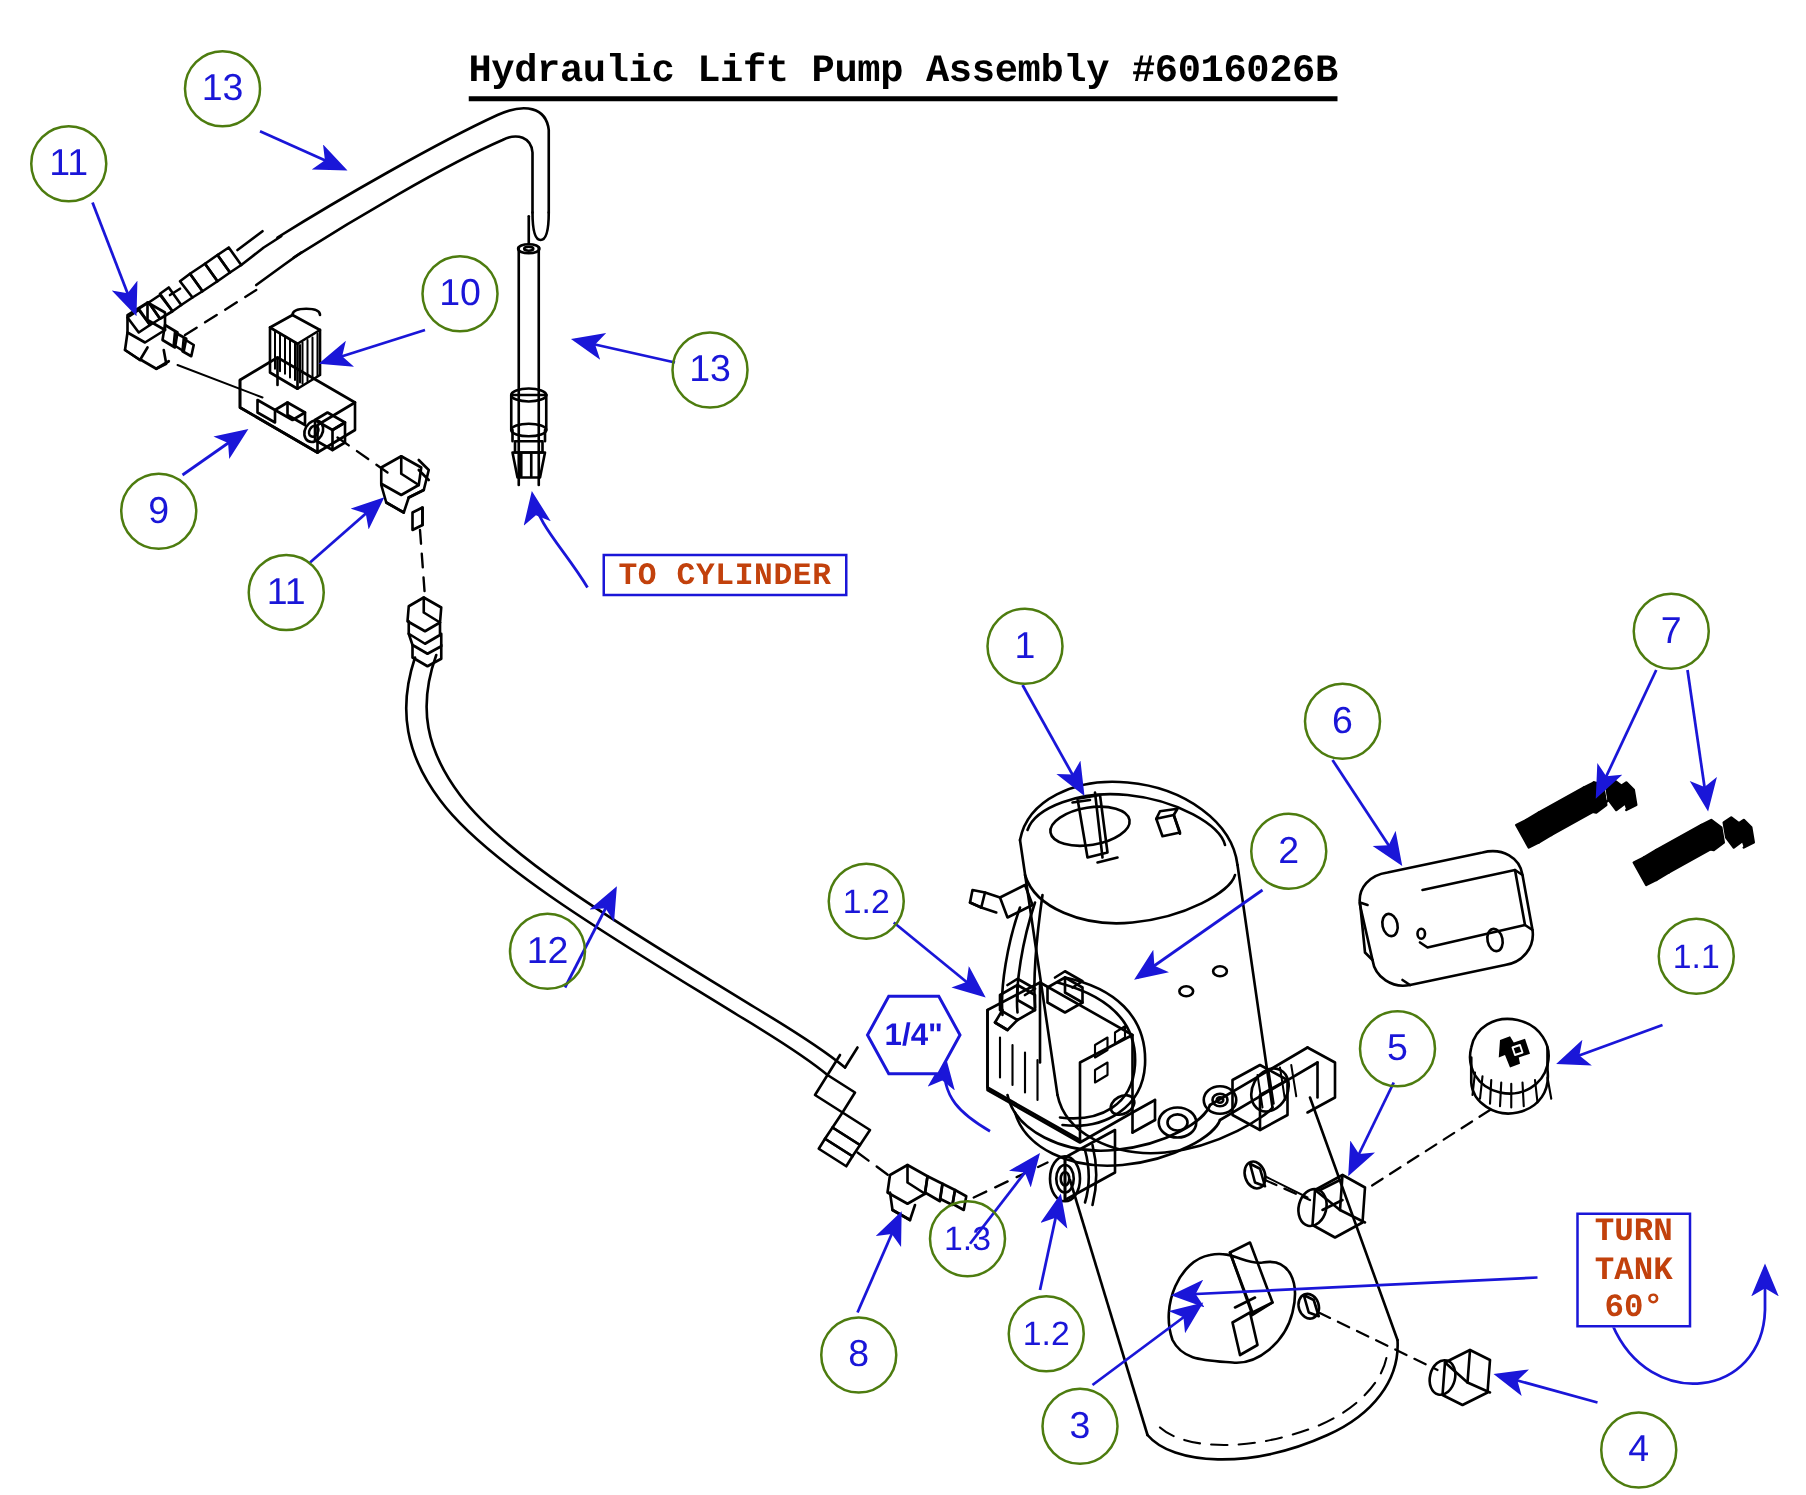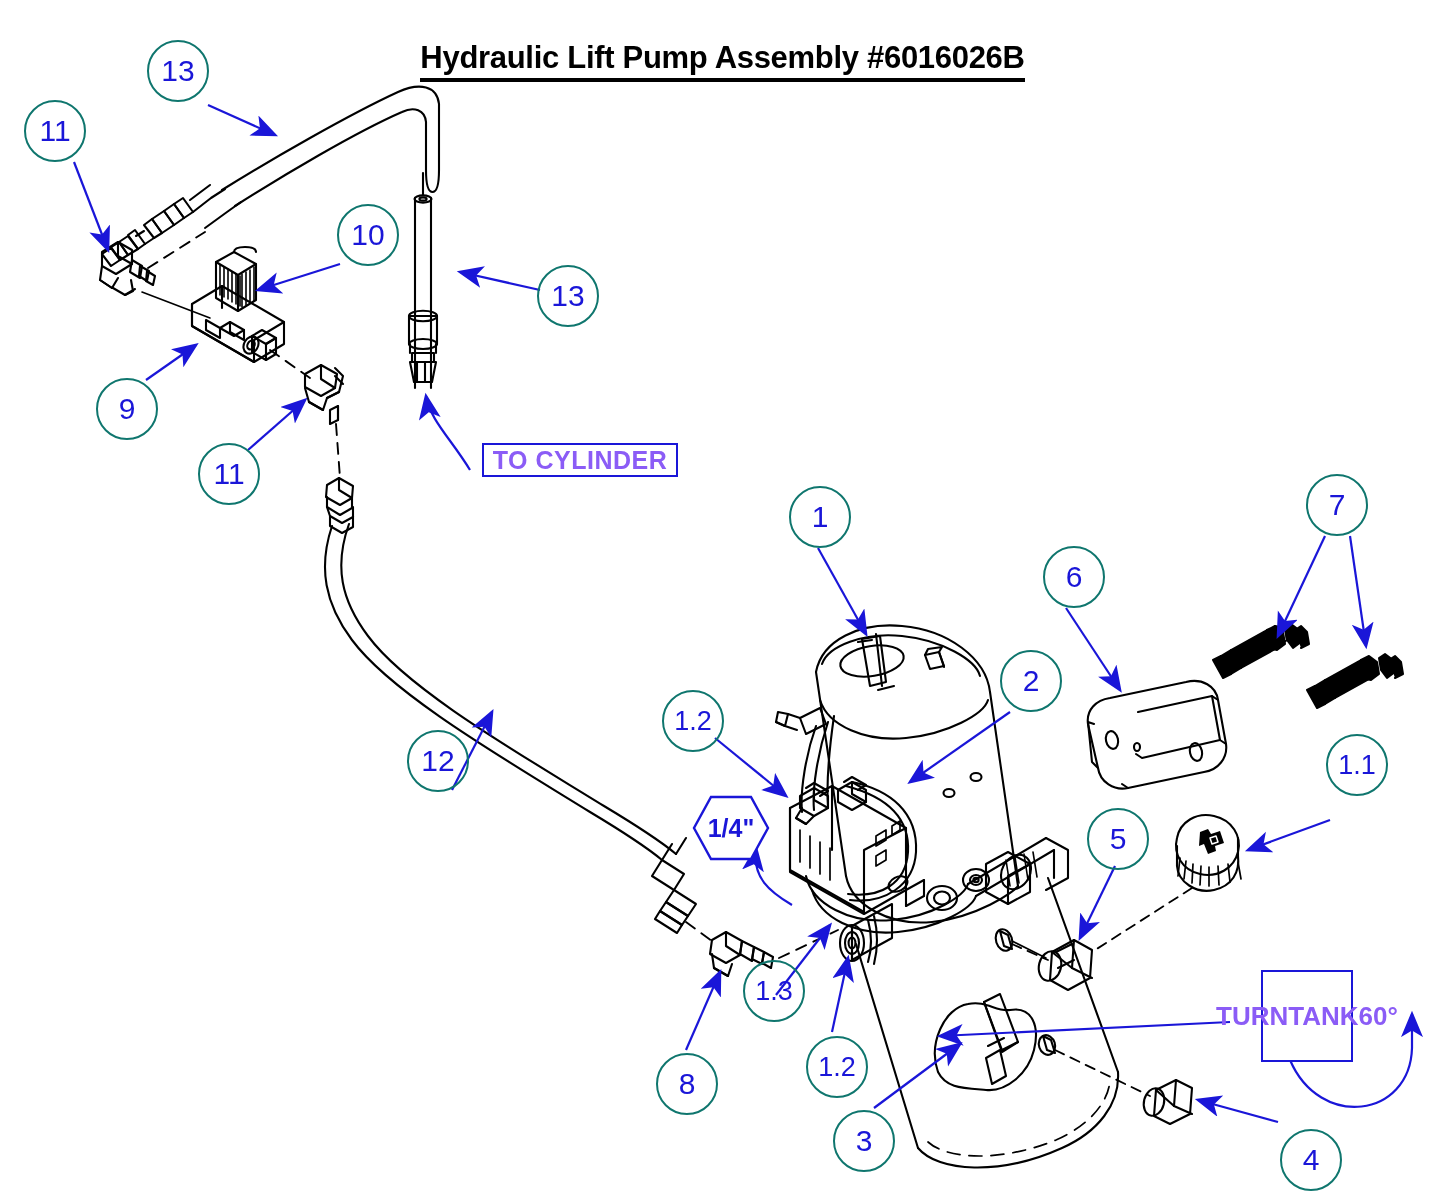--- a/index.html
+++ b/index.html
@@ -2,38 +2,38 @@
 <html><head>
 <meta charset="utf-8">
 <style>
   html,body{margin:0;padding:0;background:#fff;}
   body{font-family:"Liberation Sans",sans-serif;}
   #sheet{position:relative;width:1445px;height:1196px;background:#fff;overflow:hidden;}
   #art{position:absolute;left:0;top:0;width:1445px;height:1196px;}
   #title{
     position:absolute;left:0;top:40px;width:1445px;text-align:center;
     font-size:31px;font-weight:bold;color:#000;letter-spacing:-.3px;
-    font-family:Liberation Sans, sans-serif;
+    font-family:Liberation Mono, monospace;
   }
   #title span{border-bottom:4px solid #000;padding-bottom:2px;display:inline-block;}
   .callout{
-    position:absolute;border:2px solid #0f766e;border-radius:50%;
+    position:absolute;border:2px solid #4d7c0f;border-radius:50%;
     color:#1a16d8;background:transparent;
     display:flex;align-items:center;justify-content:center;
     font-family:"Liberation Sans",sans-serif;font-size:30px;font-weight:400;
     line-height:1;box-sizing:border-box;
   }
   .callout.sub{font-size:27px;}
   .boxlbl{
-    position:absolute;border:2px solid #1a16d8;color:#8b5cf6;background:#fff;
-    font-weight:bold;font-family:Liberation Sans, sans-serif;
+    position:absolute;border:2px solid #1a16d8;color:#c2410c;background:#fff;
+    font-weight:bold;font-family:Liberation Mono, monospace;
     display:flex;align-items:center;justify-content:center;box-sizing:border-box;
   }
   #to-cylinder{font-size:25px;letter-spacing:.5px;}
-  #turn-tank{flex-direction:row;font-size:26px;line-height:1.18;padding:5px 6px;}
+  #turn-tank{flex-direction:column;font-size:26px;line-height:1.18;padding:5px 6px;}
   #turn-tank span{display:block;text-align:center;white-space:nowrap;}
   .hexlbl{
     position:absolute;color:#1a16d8;font-weight:bold;font-size:25px;
     display:flex;align-items:center;justify-content:center;
     font-family:"Liberation Sans",sans-serif;
   }
   .hexlbl .hexbg{position:absolute;left:0;top:0;width:100%;height:100%;}
   .hexlbl .hextxt{position:relative;z-index:2;}
 </style>
 </head>

